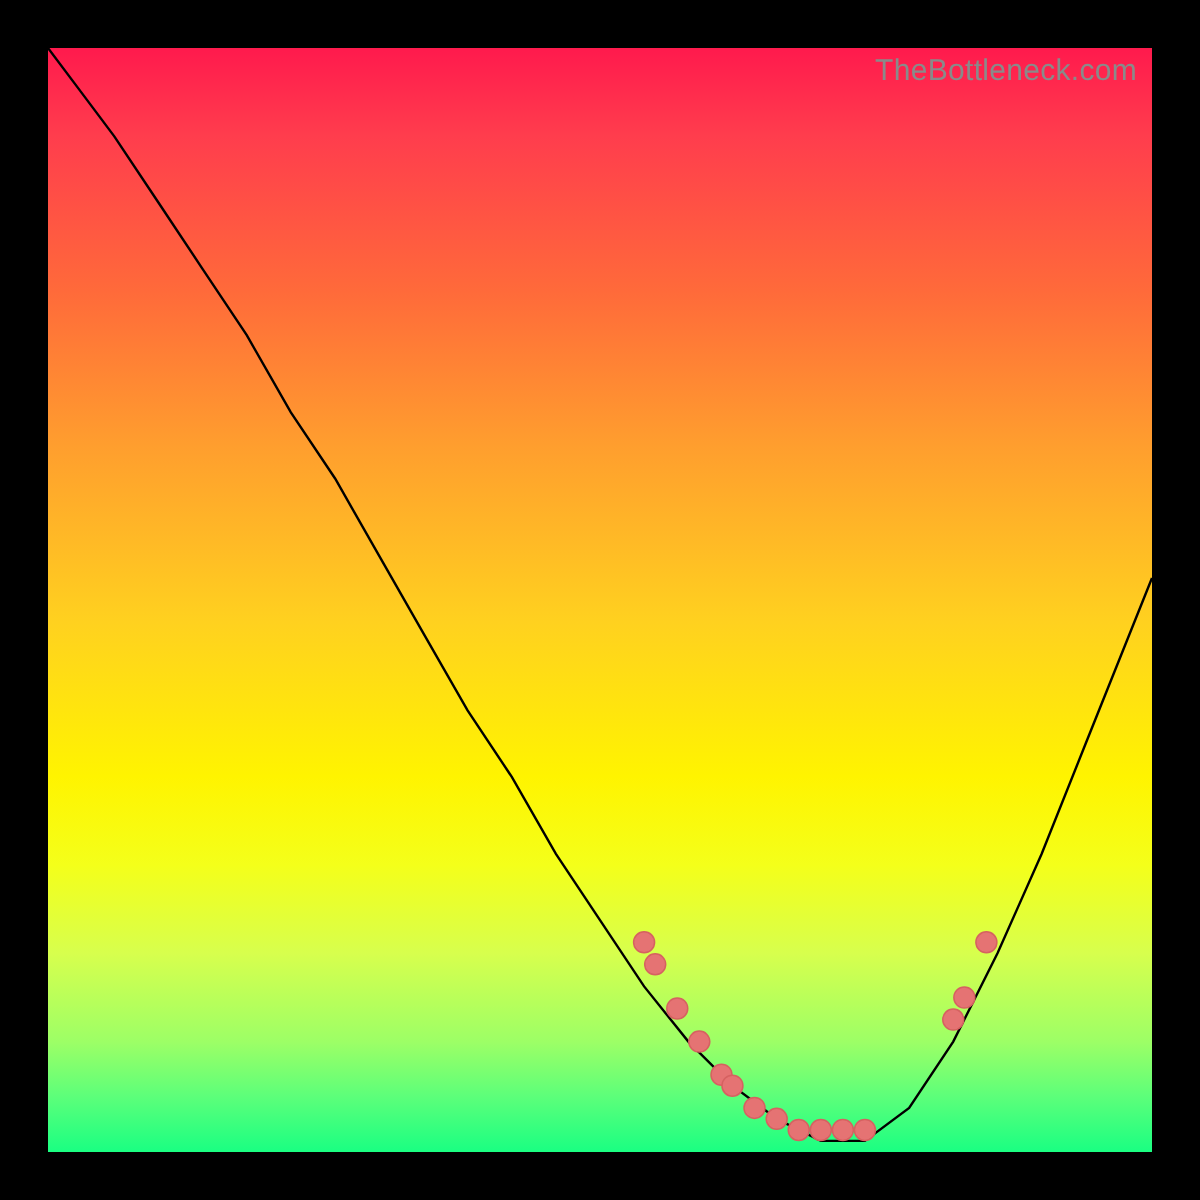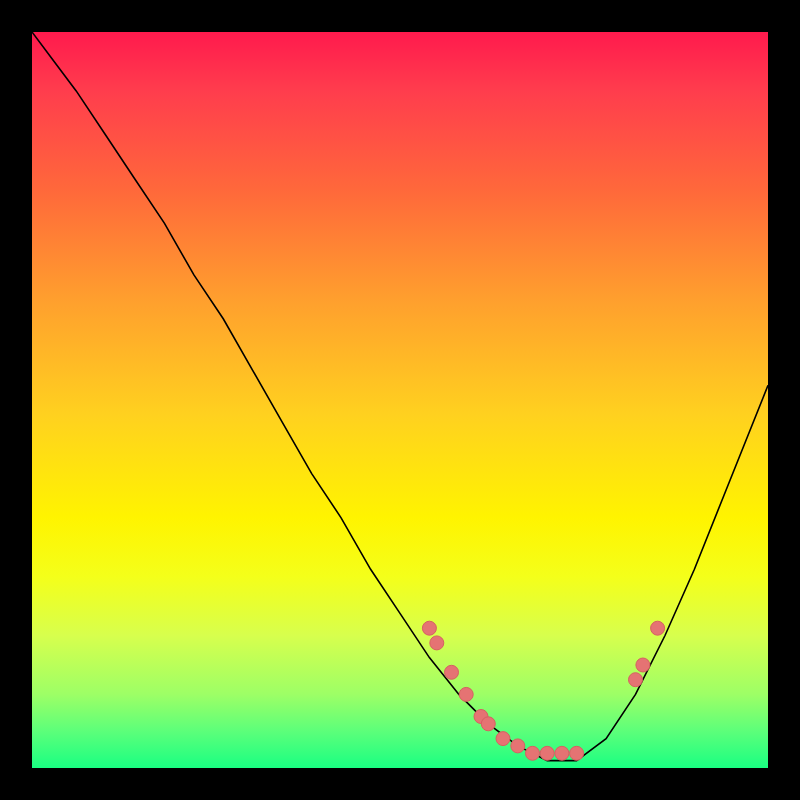--- a/index.html
+++ b/index.html
@@ -50,20 +50,21 @@
     fill: none;
     stroke: #000;
     stroke-width: 1.6;
   }
 </style>
 </head>
 <body>
 
 <div class="frame">
   <div class="plot-area">
+    <div class="watermark">TheBottleneck.com</div>
     <svg class="curve" viewBox="0 0 736 736" preserveAspectRatio="none">
       <path id="curve-path" class="line" d="M0.0 0.0 L22.1 29.4 L44.2 58.9 L73.6 103.0 L103.0 147.2 L132.5 191.4 L161.9 242.9 L191.4 287.0 L220.8 338.6 L250.2 390.1 L279.7 441.6 L309.1 485.8 L338.6 537.3 L368.0 581.4 L397.4 625.6 L426.9 662.4 L456.3 691.8 L485.8 713.9 L515.2 728.6 L544.6 728.6 L574.1 706.6 L603.5 662.4 L633.0 603.5 L662.4 537.3 L691.8 463.7 L736.0 353.3"></path>
       <g id="dots">
           <circle cx="397.4" cy="596.2" r="7" class="dot"></circle>
           <circle cx="404.8" cy="610.9" r="7" class="dot"></circle>
           <circle cx="419.5" cy="640.3" r="7" class="dot"></circle>
           <circle cx="434.2" cy="662.4" r="7" class="dot"></circle>
           <circle cx="449.0" cy="684.5" r="7" class="dot"></circle>
           <circle cx="456.3" cy="691.8" r="7" class="dot"></circle>
           <circle cx="471.0" cy="706.6" r="7" class="dot"></circle>

